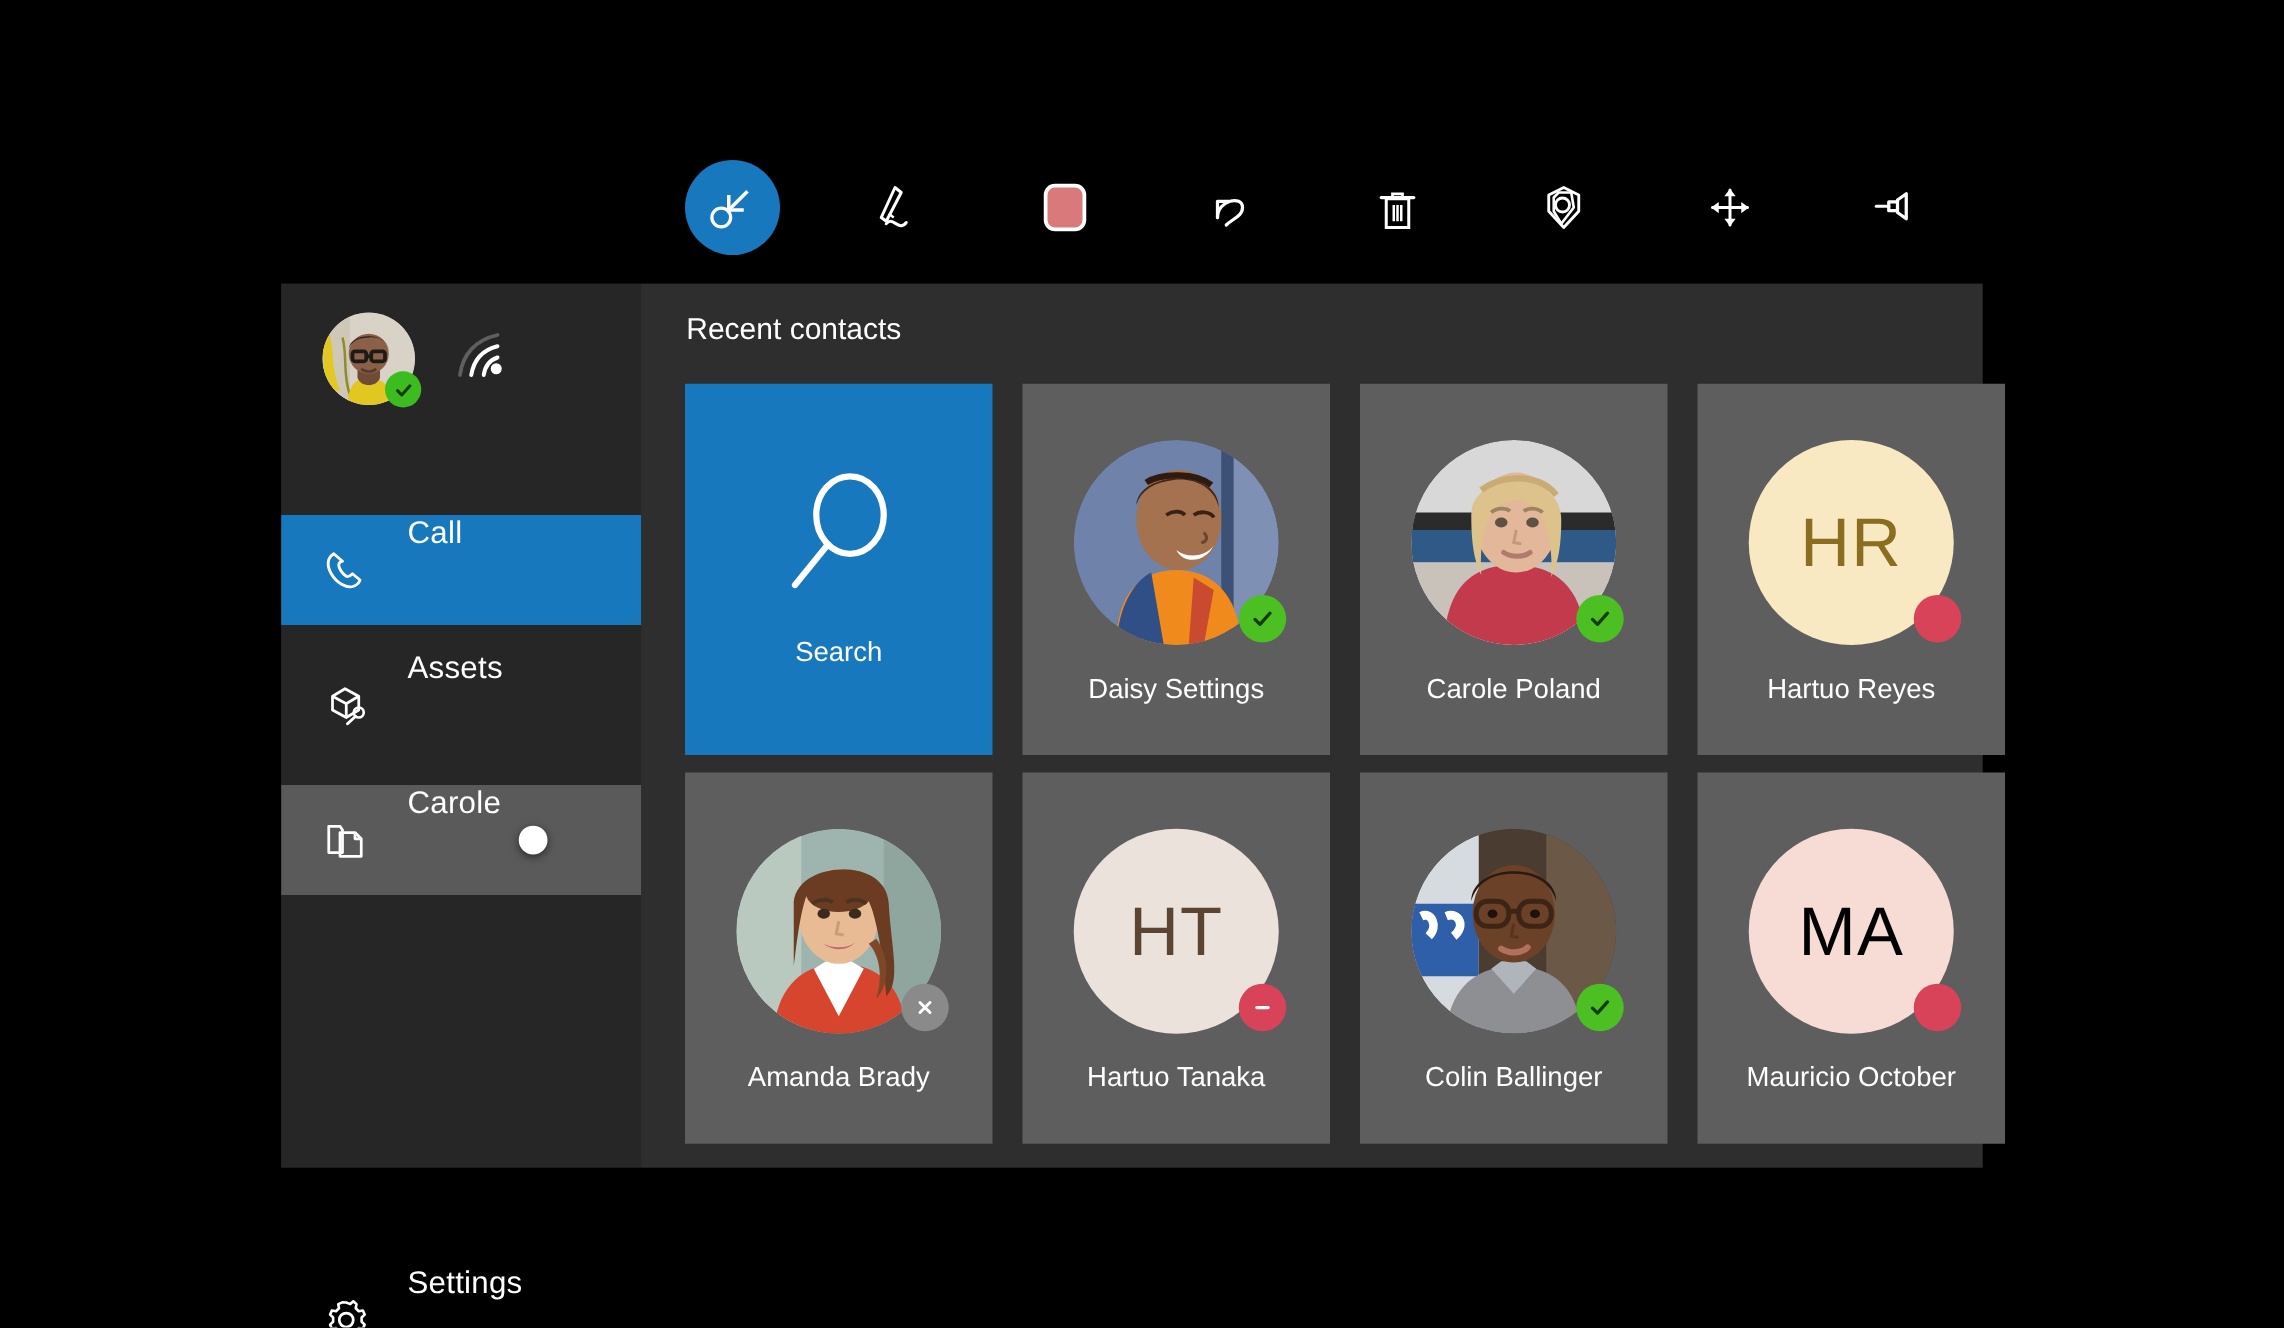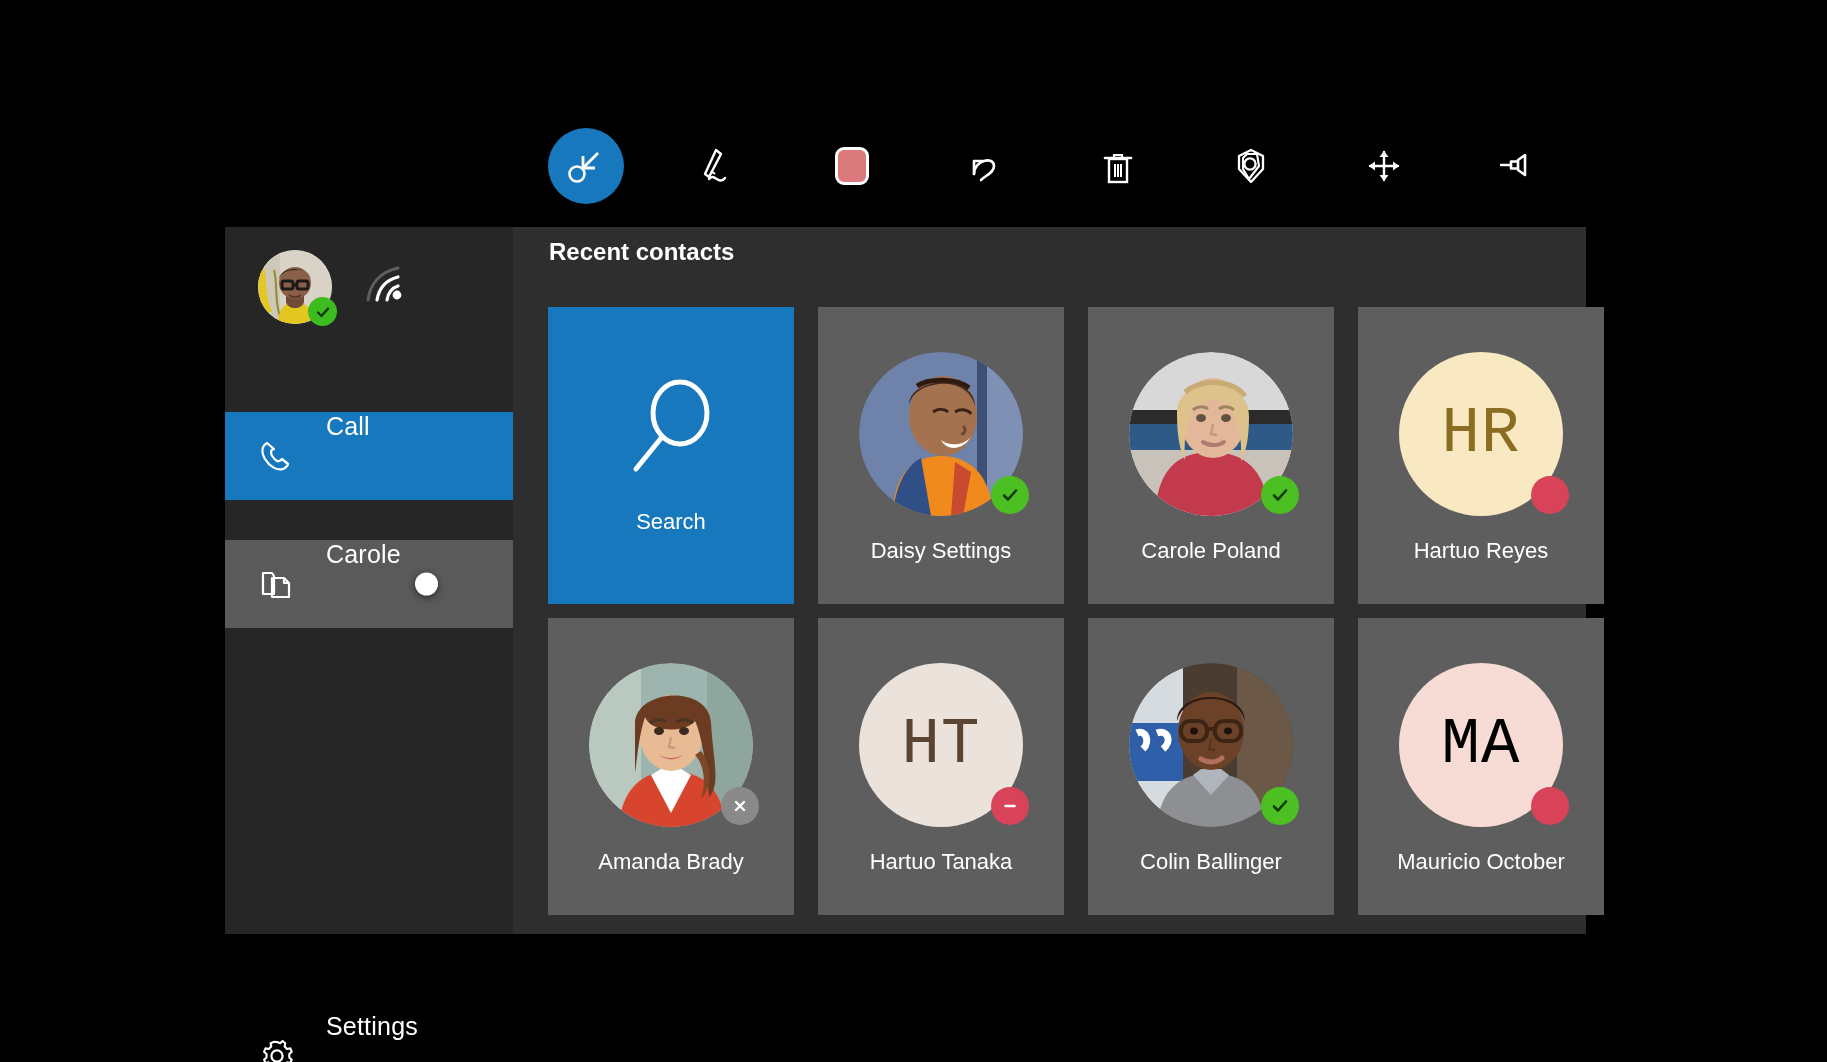--- a/index.html
+++ b/index.html
@@ -169,24 +169,23 @@
 
   
   .content {
     flex: 1;
     position: relative;
     background: #2e2e2e;
   }
   .content-title {
     position: absolute;
     left: 36px;
-    top: 11px;
+    top: 23px;
     color: #ffffff;
     font-size: 24px;
-    font-weight: bold;
   }
   .grid {
     position: absolute;
     left: 35px;
     top: 80px;
     display: grid;
     grid-template-columns: repeat(4, 246px);
     grid-template-rows: repeat(2, 297px);
     column-gap: 24px;
     row-gap: 14px;
@@ -227,23 +226,22 @@
     position: relative;
   }
   .pic svg { display: block; }
   .initials {
     width: 164px;
     height: 164px;
     border-radius: 50%;
     display: flex;
     align-items: center;
     justify-content: center;
-    font-size: 64px;
+    font-size: 55px;
     letter-spacing: 1px;
-    font-family: Liberation Mono, monospace;
   }
   .badge {
     position: absolute;
     right: -6px;
     bottom: 2px;
     width: 38px;
     height: 38px;
     border-radius: 50%;
     display: flex;
     align-items: center;
@@ -382,20 +380,31 @@
           <span class="nav-ico">
             <svg width="36" height="36" viewBox="0 0 36 36">
               <path d="M9 5 C4 8, 3 14, 7 21 C11 28, 19 33, 25 31 C28 30, 30 27, 30 26 L24 21 C23 22, 21 24, 19 23 C16 21, 13 17, 13 14 C13 12, 15 11, 16 11 Z" fill="none" stroke="#ffffff" stroke-width="2.3" stroke-linejoin="round"></path>
             </svg>
           </span>
           <span class="nav-label">Call</span>
         </div>
 
         <div class="nav-gap"></div>
 
+        <div class="nav-item">
+          <span class="nav-ico">
+            <svg width="38" height="38" viewBox="0 0 38 38">
+              <path d="M8 12 L18 6 L29 12 L29 23 L19 29 L8 23 Z" fill="none" stroke="#ffffff" stroke-width="2.2" stroke-linejoin="round"></path>
+              <path d="M8 12 L19 18 L29 12 M19 18 L19 29" fill="none" stroke="#ffffff" stroke-width="2.2"></path>
+              <circle cx="29" cy="25" r="4" fill="none" stroke="#ffffff" stroke-width="2.1"></circle>
+              <path d="M26.5 28 L20 34" stroke="#ffffff" stroke-width="2.4" stroke-linecap="round"></path>
+            </svg>
+          </span>
+          <span class="nav-label">Assets</span>
+        </div>
 
         <div class="nav-gap"></div>
 
         <div class="nav-item hover">
           <span class="nav-ico">
             <svg width="36" height="36" viewBox="0 0 36 36">
               <path d="M5 7 L14 7 L16 10 L16 28 L5 28 Z" fill="none" stroke="#ffffff" stroke-width="2.2" stroke-linejoin="round"></path>
               <path d="M14 12 L26 12 L31 17 L31 31 L14 31 Z" fill="none" stroke="#ffffff" stroke-width="2.2" stroke-linejoin="round"></path>
               <path d="M26 12 L26 17 L31 17" fill="none" stroke="#ffffff" stroke-width="2.2" stroke-linejoin="round"></path>
             </svg>

